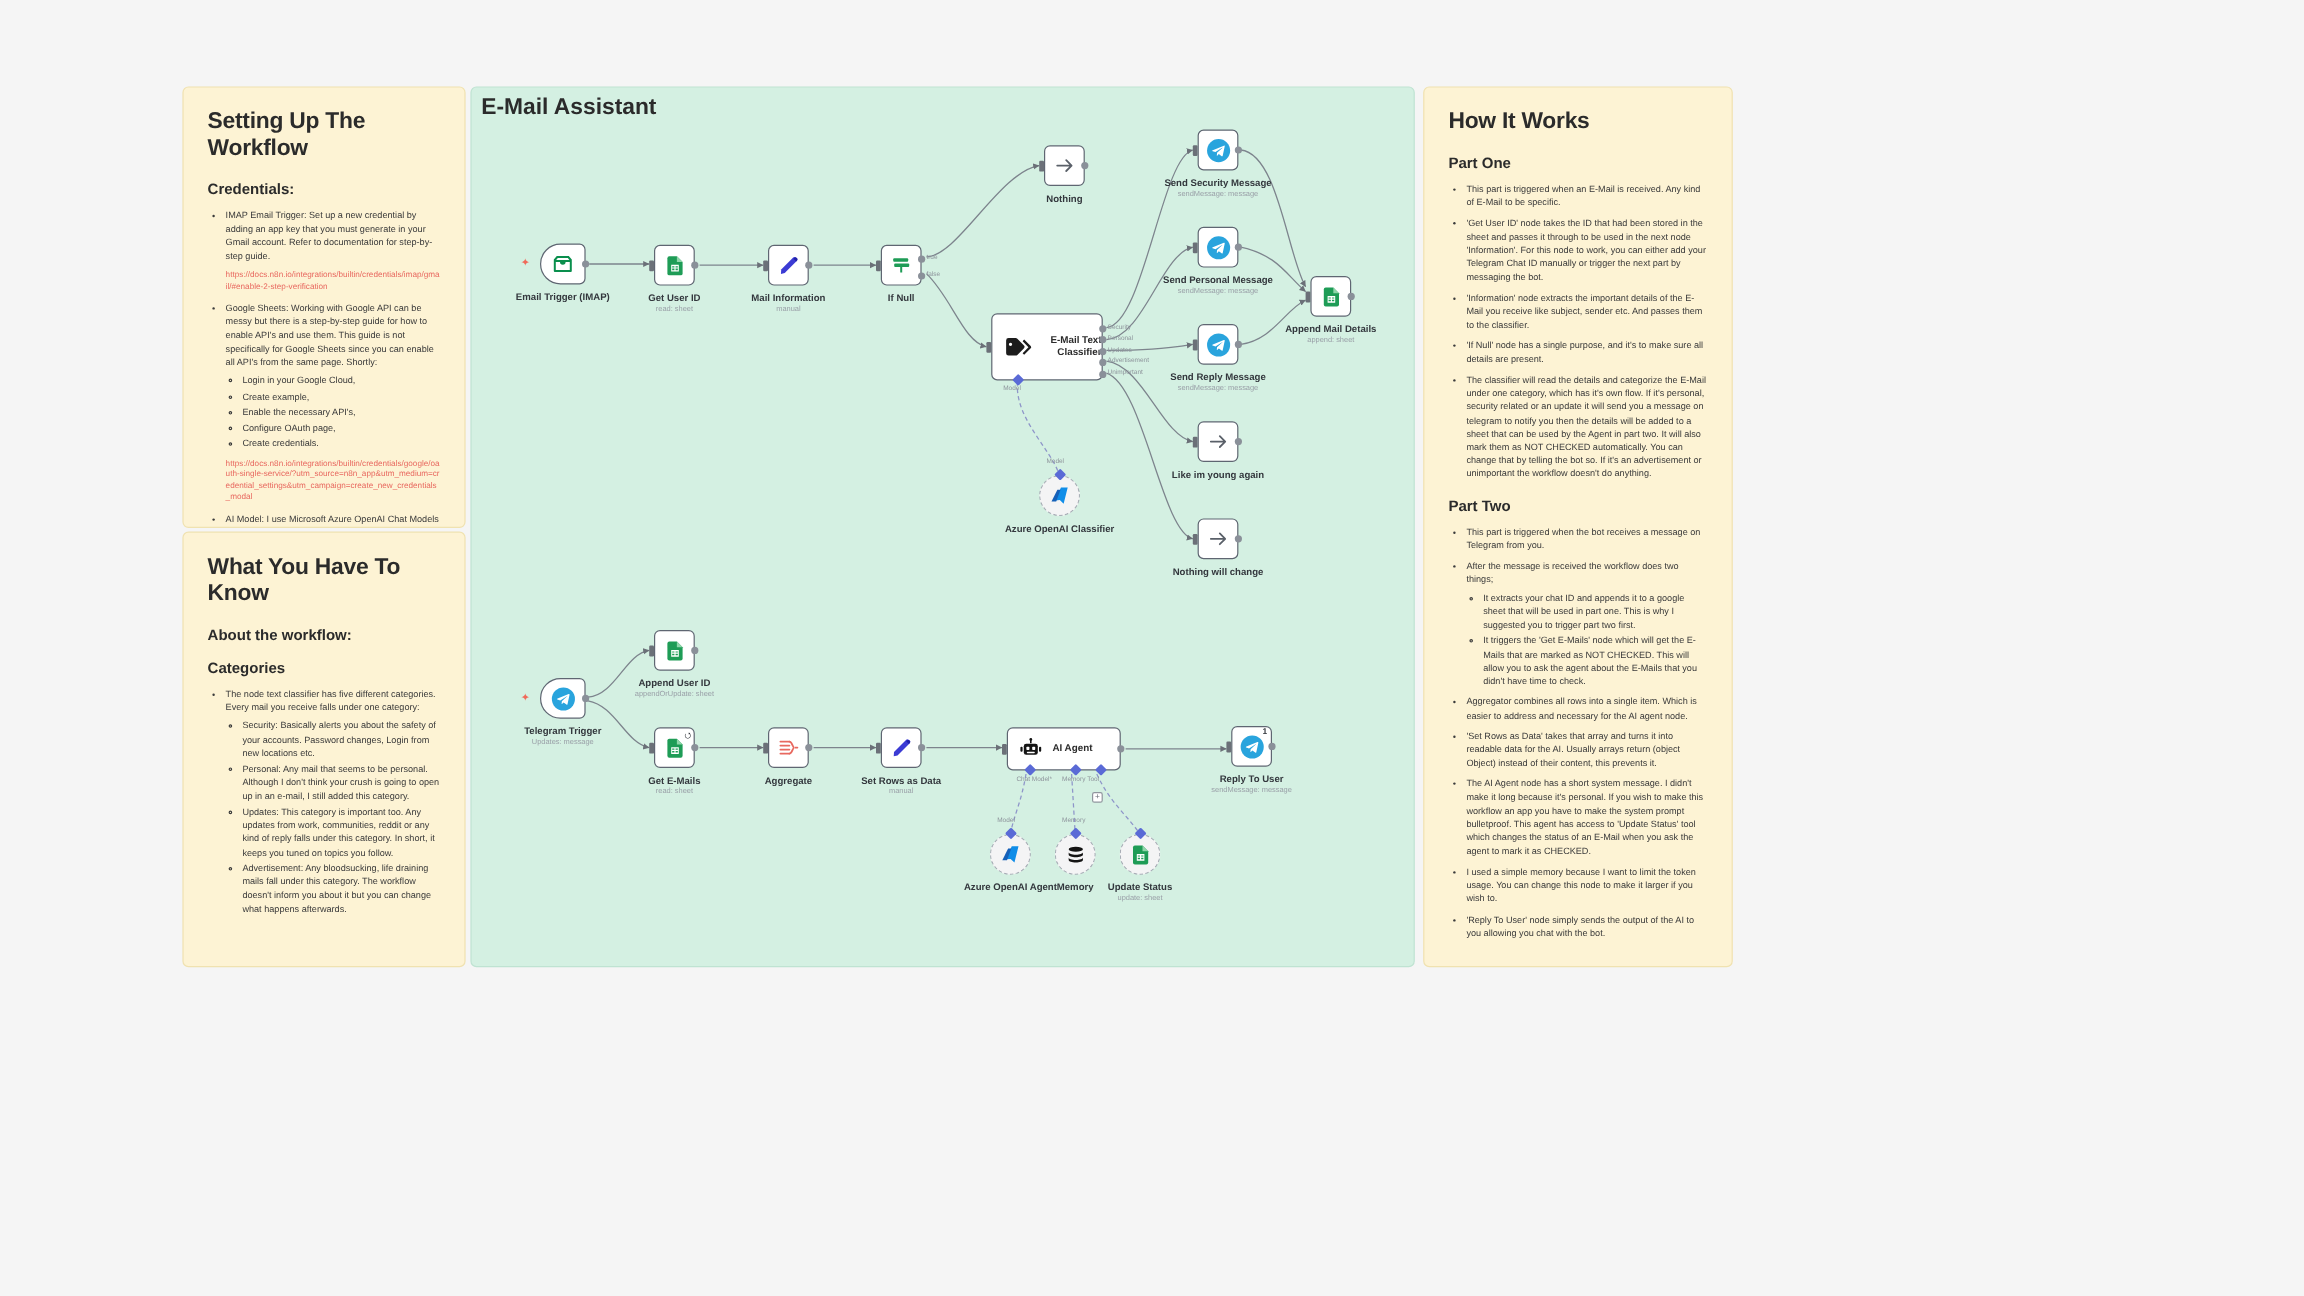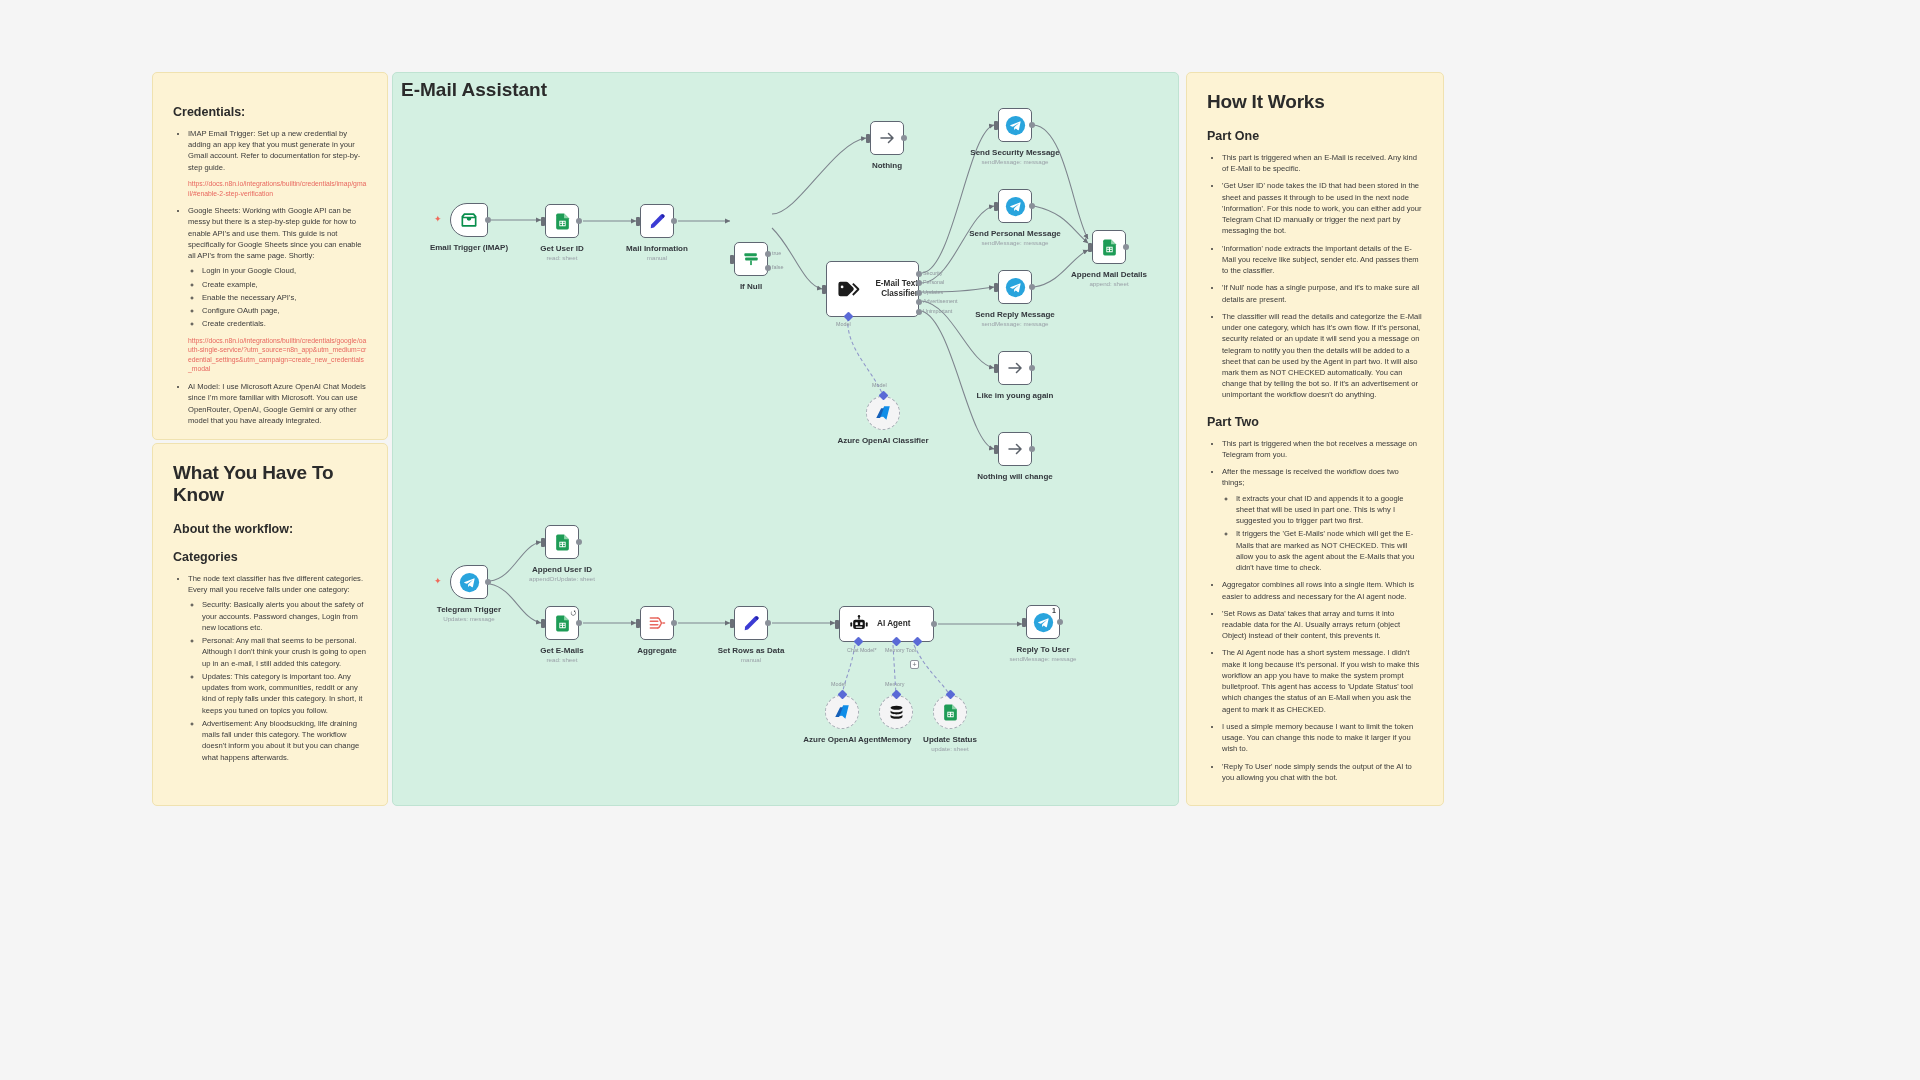--- a/index.html
+++ b/index.html
@@ -125,20 +125,21 @@
     font-size: 6.5px; color: #33373d;
   }
   svg { display: block; }
 </style>
 </head>
 <body>
 
 <div id="root">
 
   <div class="sticky" id="left-top" style="left:152px; top:72px; width:236px; height:368px;">
+    <h1>Setting Up The Workflow</h1>
     <h2>Credentials:</h2>
     <ul id="setup-list">
         <li>IMAP Email Trigger: Set up a new credential by adding an app key that you must generate in your Gmail account. Refer to documentation for step-by-step guide.</li>
         <span class="linkline">https://docs.n8n.io/integrations/builtin/credentials/imap/gmail/#enable-2-step-verification</span>
         <li>Google Sheets: Working with Google API can be messy but there is a step-by-step guide for how to enable API's and use them. This guide is not specifically for Google Sheets since you can enable all API's from the same page. Shortly:<ul>
             <li>Login in your Google Cloud,</li>
             <li>Create example,</li>
             <li>Enable the necessary API's,</li>
             <li>Configure OAuth page,</li>
             <li>Create credentials.</li>
@@ -276,21 +277,21 @@
                 <path fill="#3b3bd4" d="m3.5 20.5 4-.9L20.1 7a2 2 0 0 0 0-2.8l-.9-.9a2 2 0 0 0-2.8 0L3.8 16l-.3 4.5Z"></path>
                 <path fill="#2222aa" d="m16.6 4.6 2.9 2.9 1.1-1.2a1.6 1.6 0 0 0 0-2.2l-.6-.6a1.6 1.6 0 0 0-2.2 0l-1.2 1.1Z"></path>
               </svg>
             </span>
           </div>
           <span class="port in" style="left: -4px; top: 12.5px;"></span>
           <span class="port" style="left: 31px; top: 14px;"></span>
           <span class="nlabel" style="top: 40px; left: 17px;">Mail Information</span>
           <span class="nsub" style="top: 50px; left: 17px;">manual</span>
         </div>
-        <div class="node" style="left: 341px; top: 131px; margin-top: 38px;">
+        <div class="node" style="left: 341px; top: 131px;">
           <div class="nbox sq">
             <span>
               <svg width="20" height="20" viewBox="0 0 24 24">
                 <g fill="#1e9c56">
                   <rect x="4" y="5" width="15" height="3.6" rx="1"></rect>
                   <rect x="5" y="10.2" width="15" height="3.6" rx="1"></rect>
                   <rect x="11" y="13.8" width="2" height="5.5"></rect>
                 </g>
               </svg>
             </span>

